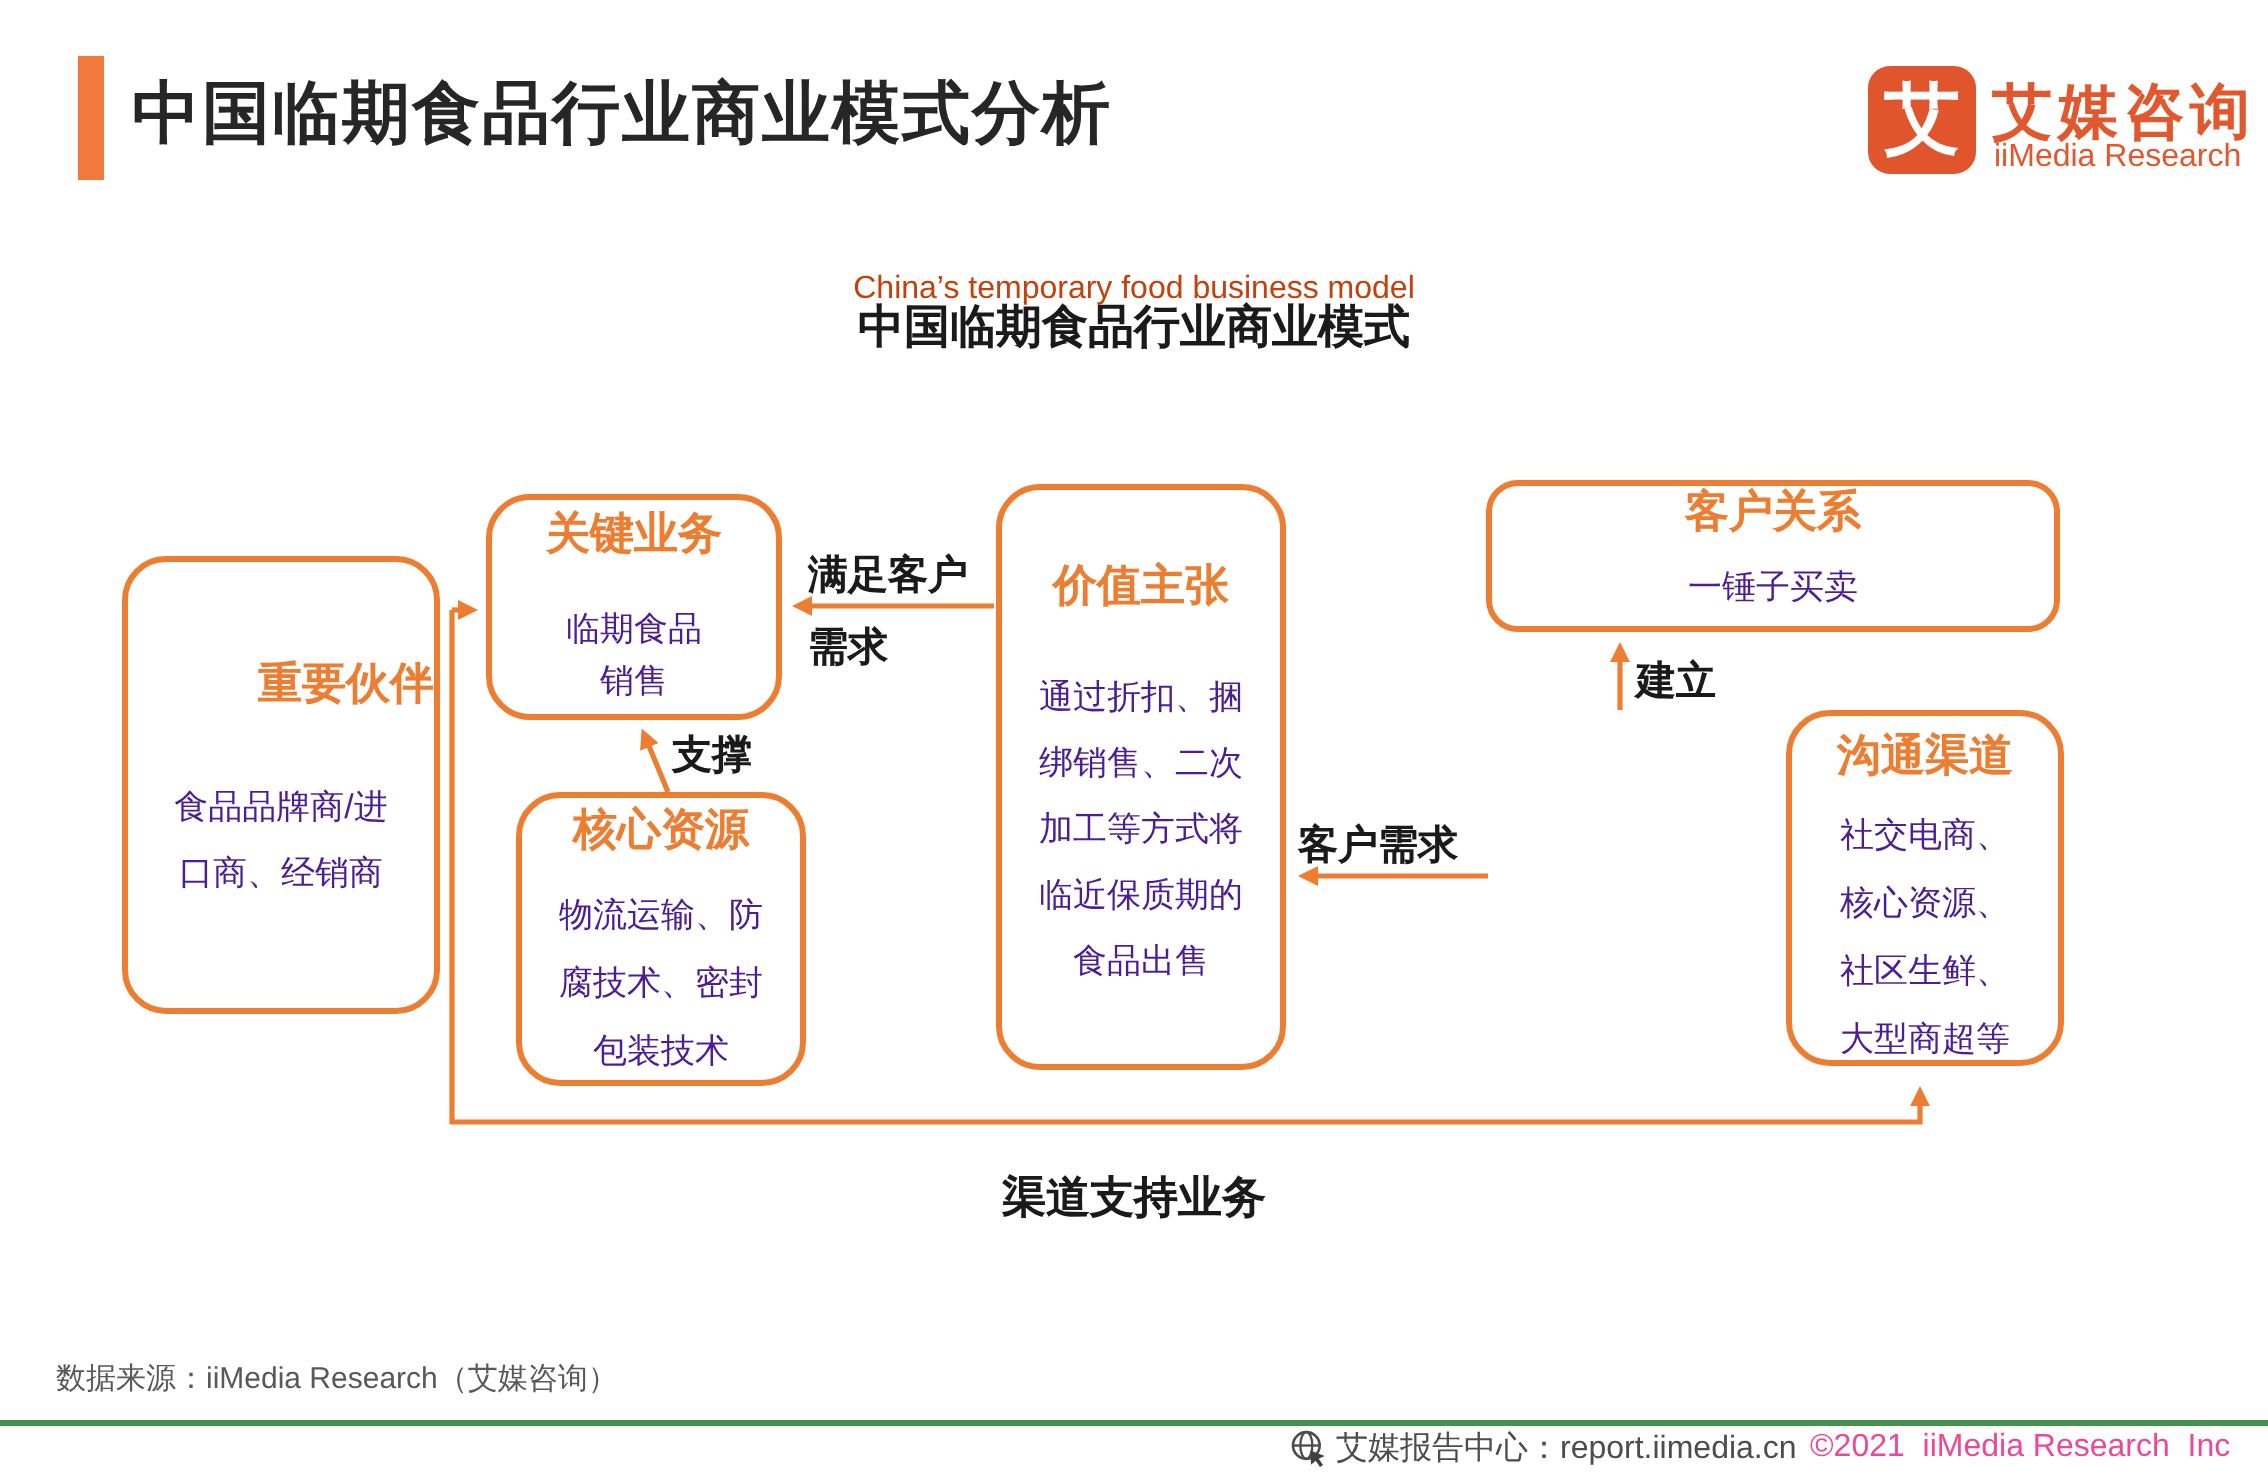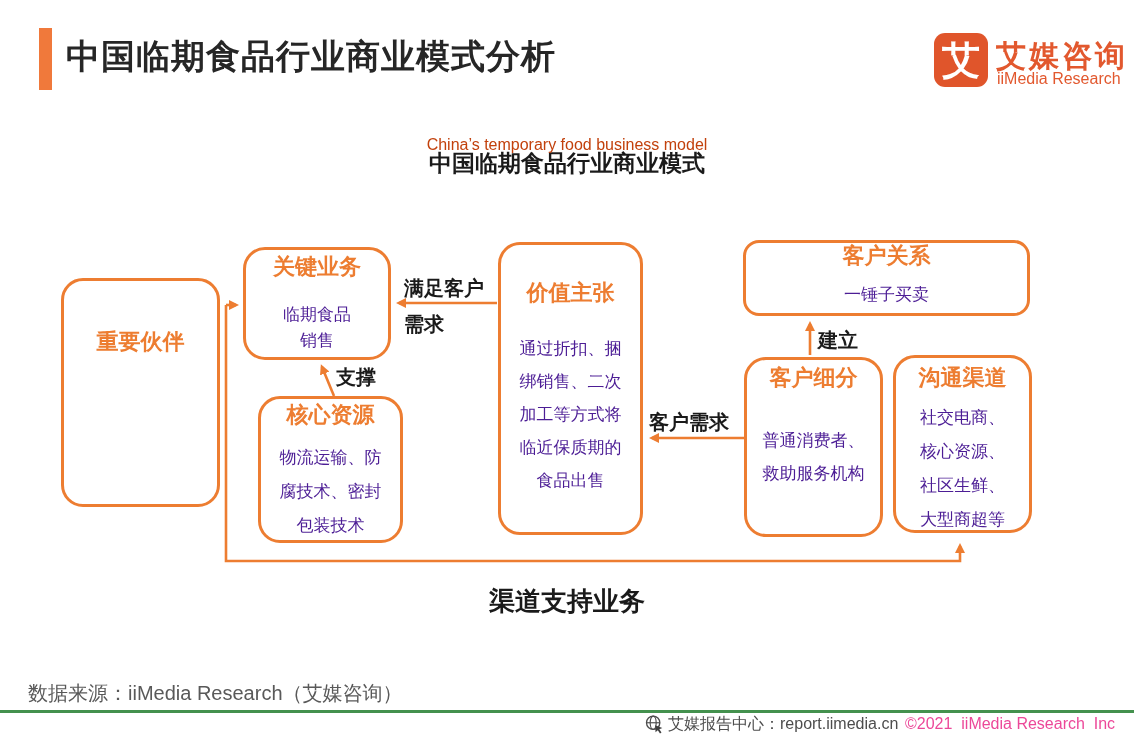--- a/index.html
+++ b/index.html
@@ -17,21 +17,21 @@
   .logo-cn { position:absolute; left:62px; top:4px; font-size:30px; font-weight:700; color:#E2582E; letter-spacing:3px; white-space:nowrap; }
   .logo-en { position:absolute; left:63px; top:38px; font-size:16px; font-weight:400; color:#E2582E; white-space:nowrap; }
   
   .subtitle-cn { position:absolute; left:0; right:0; top:106px; text-align:center; font-size:23px; font-weight:700; color:#1a1a1a;margin-top:42px; }
   .subtitle-en { position:absolute; left:0; right:0; top:136px; text-align:center; font-size:16px; font-weight:400; color:#c2410c; }
   
   .dbox { position:absolute; background:#ffffff; border:3px solid #ED7D31; border-radius:22px; z-index:2; }
   .dbox .btitle { text-align:center; font-size:22px; font-weight:700; color:#ED7D31; line-height:26px; }
   .dbox .bcontent { text-align:center; font-size:17px; color:#4c1d95; white-space:pre-line; }
   .box-partners          { left:61px;  top:278px; width:159px; height:229px; }
-  .box-partners .btitle  { margin-top:48px; }
+  .box-partners .btitle  { margin-top:48px;text-align:right; }
   .box-partners .bcontent{ margin-top:32px; line-height:33px; }
   .box-key-business          { left:243px; top:247px; width:148px; height:113px; }
   .box-key-business .btitle  { margin-top:4px; }
   .box-key-business .bcontent{ margin-top:22px; line-height:26px; }
   .box-core-resources          { left:258px; top:396px; width:145px; height:147px; }
   .box-core-resources .btitle  { margin-top:3px; }
   .box-core-resources .bcontent{ margin-top:13px; line-height:34px; }
   .box-value-proposition          { left:498px; top:242px; width:145px; height:293px; }
   .box-value-proposition .btitle  { margin-top:35px; }
   .box-value-proposition .bcontent{ margin-top:26px; line-height:33px; }
@@ -43,25 +43,25 @@
   .box-customer-segments .bcontent{ margin-top:33px; line-height:33px; }
   .box-channels          { left:893px; top:355px; width:139px; height:178px; }
   .box-channels .btitle  { margin-top:7px; }
   .box-channels .bcontent{ margin-top:10px; line-height:34px; }
   
   .alabel { position:absolute; font-weight:700; color:#1a1a1a; font-size:20px; z-index:6; white-space:pre-line; }
   .label-satisfy   { left:404px; top:270px; width:120px; line-height:36px; }
   .label-support   { left:336px; top:364px; }
   .label-establish { left:818px; top:327px; }
   .label-demand    { left:649px; top:409px; }
-  .label-channel-support { left:0; right:0; top:584px; text-align:center; font-size:26px; }
+  .label-channel-support { left:0; right:0; top:584px; text-align:center; font-size:22px; }
   
   .arrows { position:absolute; left:0; top:0; width:1134px; height:737px; z-index:5; pointer-events:none; }
   
-  .source-note { position:absolute; left:28px; top:680px; font-size:20px; color:#595959; }
+  .source-note { position:absolute; left:28px; top:680px; font-size:15px; color:#595959; }
   .footer-divider { position:absolute; left:0; top:710px; width:1134px; height:3px; background:#44914E; }
   .footer-center { position:absolute; left:644px; top:712px; height:24px; display:flex; align-items:center; color:#4d4d4d; font-size:16px; }
   .footer-center .ftext { margin-left:4px; }
   .footer-right { position:absolute; left:905px; top:715px; font-size:16px; color:#ec4899; white-space:pre; }
 </style>
 </head>
 <body>
 
 <div class="page">
 
@@ -71,20 +71,22 @@
     <div class="logo-icon">艾</div>
     <div class="logo-cn">艾媒咨询</div>
     <div class="logo-en">iiMedia Research</div>
   </div>
 
   <div class="subtitle-cn">中国临期食品行业商业模式</div>
   <div class="subtitle-en">China’s temporary food business model</div>
 
   <div class="dbox box-partners">
     <div class="btitle">重要伙伴</div>
+    <div class="bcontent">食品品牌商/进
+口商、经销商</div>
   </div>
   <div class="dbox box-key-business">
     <div class="btitle">关键业务</div>
     <div class="bcontent">临期食品
 销售</div>
   </div>
   <div class="dbox box-value-proposition">
     <div class="btitle">价值主张</div>
     <div class="bcontent">通过折扣、捆
 绑销售、二次
@@ -94,25 +96,20 @@
   </div>
   <div class="dbox box-core-resources">
     <div class="btitle">核心资源</div>
     <div class="bcontent">物流运输、防
 腐技术、密封
 包装技术</div>
   </div>
   <div class="dbox box-customer-relations">
     <div class="btitle">客户关系</div>
     <div class="bcontent">一锤子买卖</div>
-  </div>
-  <div class="dbox box-customer-segments">
-    <div class="btitle">客户细分</div>
-    <div class="bcontent">普通消费者、
-救助服务机构</div>
   </div>
   <div class="dbox box-channels">
     <div class="btitle">沟通渠道</div>
     <div class="bcontent">社交电商、
 核心资源、
 社区生鲜、
 大型商超等</div>
   </div>
 
   <svg class="arrows" viewBox="0 0 1134 737">

